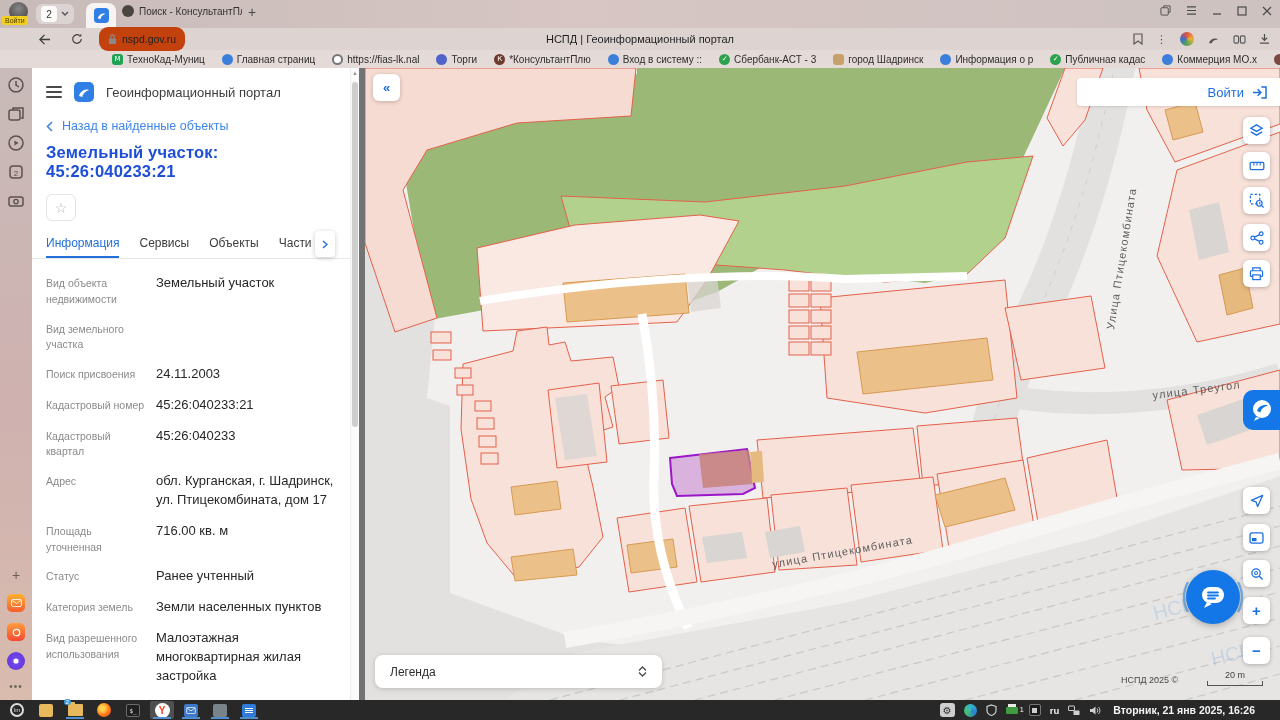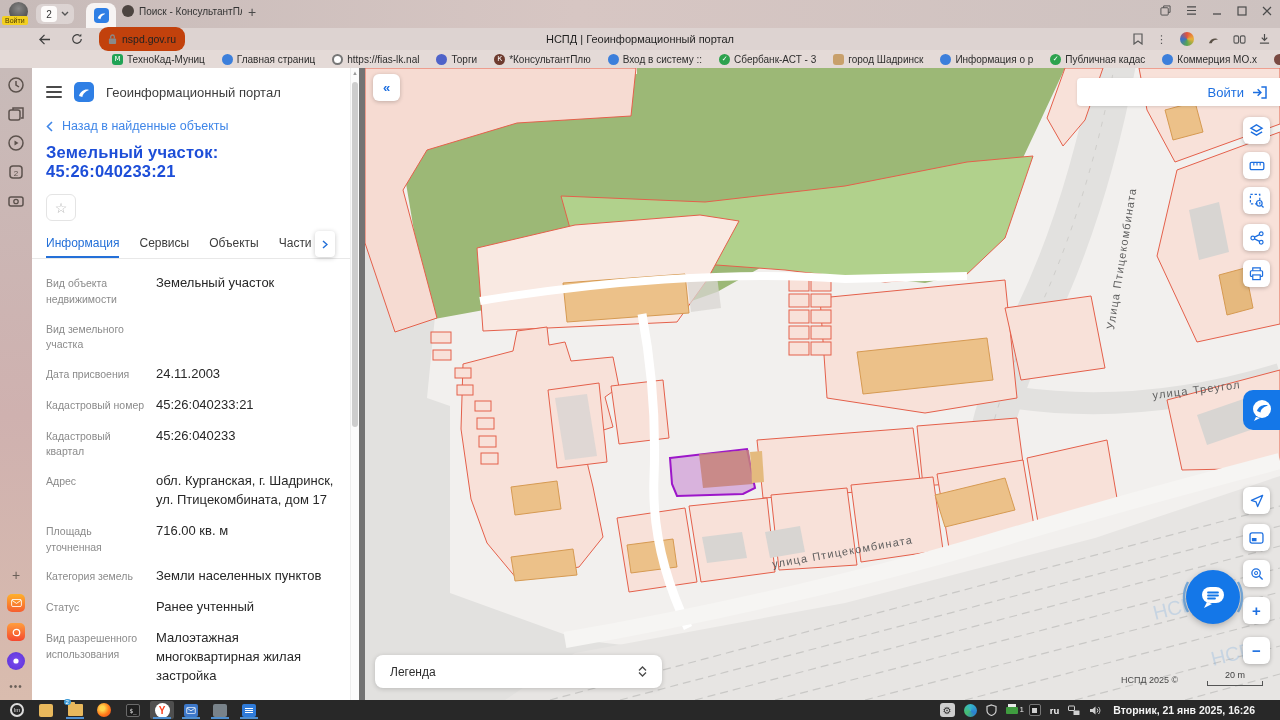--- a/index.html
+++ b/index.html
@@ -333,46 +333,46 @@
   </div>
   <div class="fields">
     <div class="frow">
         <span class="flabel">Вид объекта недвижимости</span>
         <span class="fvalue">Земельный участок</span>
       </div>
     <div class="frow">
         <span class="flabel">Вид земельного участка</span>
       </div>
     <div class="frow">
-        <span class="flabel">Дата присвоения</span>
+        <span class="flabel">Поиск присвоения</span>
         <span class="fvalue">24.11.2003</span>
       </div>
     <div class="frow">
         <span class="flabel">Кадастровый номер</span>
         <span class="fvalue">45:26:040233:21</span>
       </div>
     <div class="frow">
         <span class="flabel">Кадастровый квартал</span>
         <span class="fvalue">45:26:040233</span>
       </div>
     <div class="frow">
         <span class="flabel">Адрес</span>
         <span class="fvalue">обл. Курганская, г. Шадринск, ул. Птицекомбината, дом 17</span>
       </div>
     <div class="frow">
         <span class="flabel">Площадь уточненная</span>
         <span class="fvalue">716.00 кв. м</span>
       </div>
     <div class="frow">
+        <span class="flabel">Статус</span>
+        <span class="fvalue">Ранее учтенный</span>
+      </div>
+    <div class="frow">
         <span class="flabel">Категория земель</span>
         <span class="fvalue">Земли населенных пунктов</span>
-      </div>
-    <div class="frow">
-        <span class="flabel">Статус</span>
-        <span class="fvalue">Ранее учтенный</span>
       </div>
     <div class="frow">
         <span class="flabel">Вид разрешенного использования</span>
         <span class="fvalue">Малоэтажная многоквартирная жилая застройка</span>
       </div>
     <div class="frow">
         <span class="flabel">Форма собственности</span>
         <span class="fvalue">–</span>
       </div>
 

